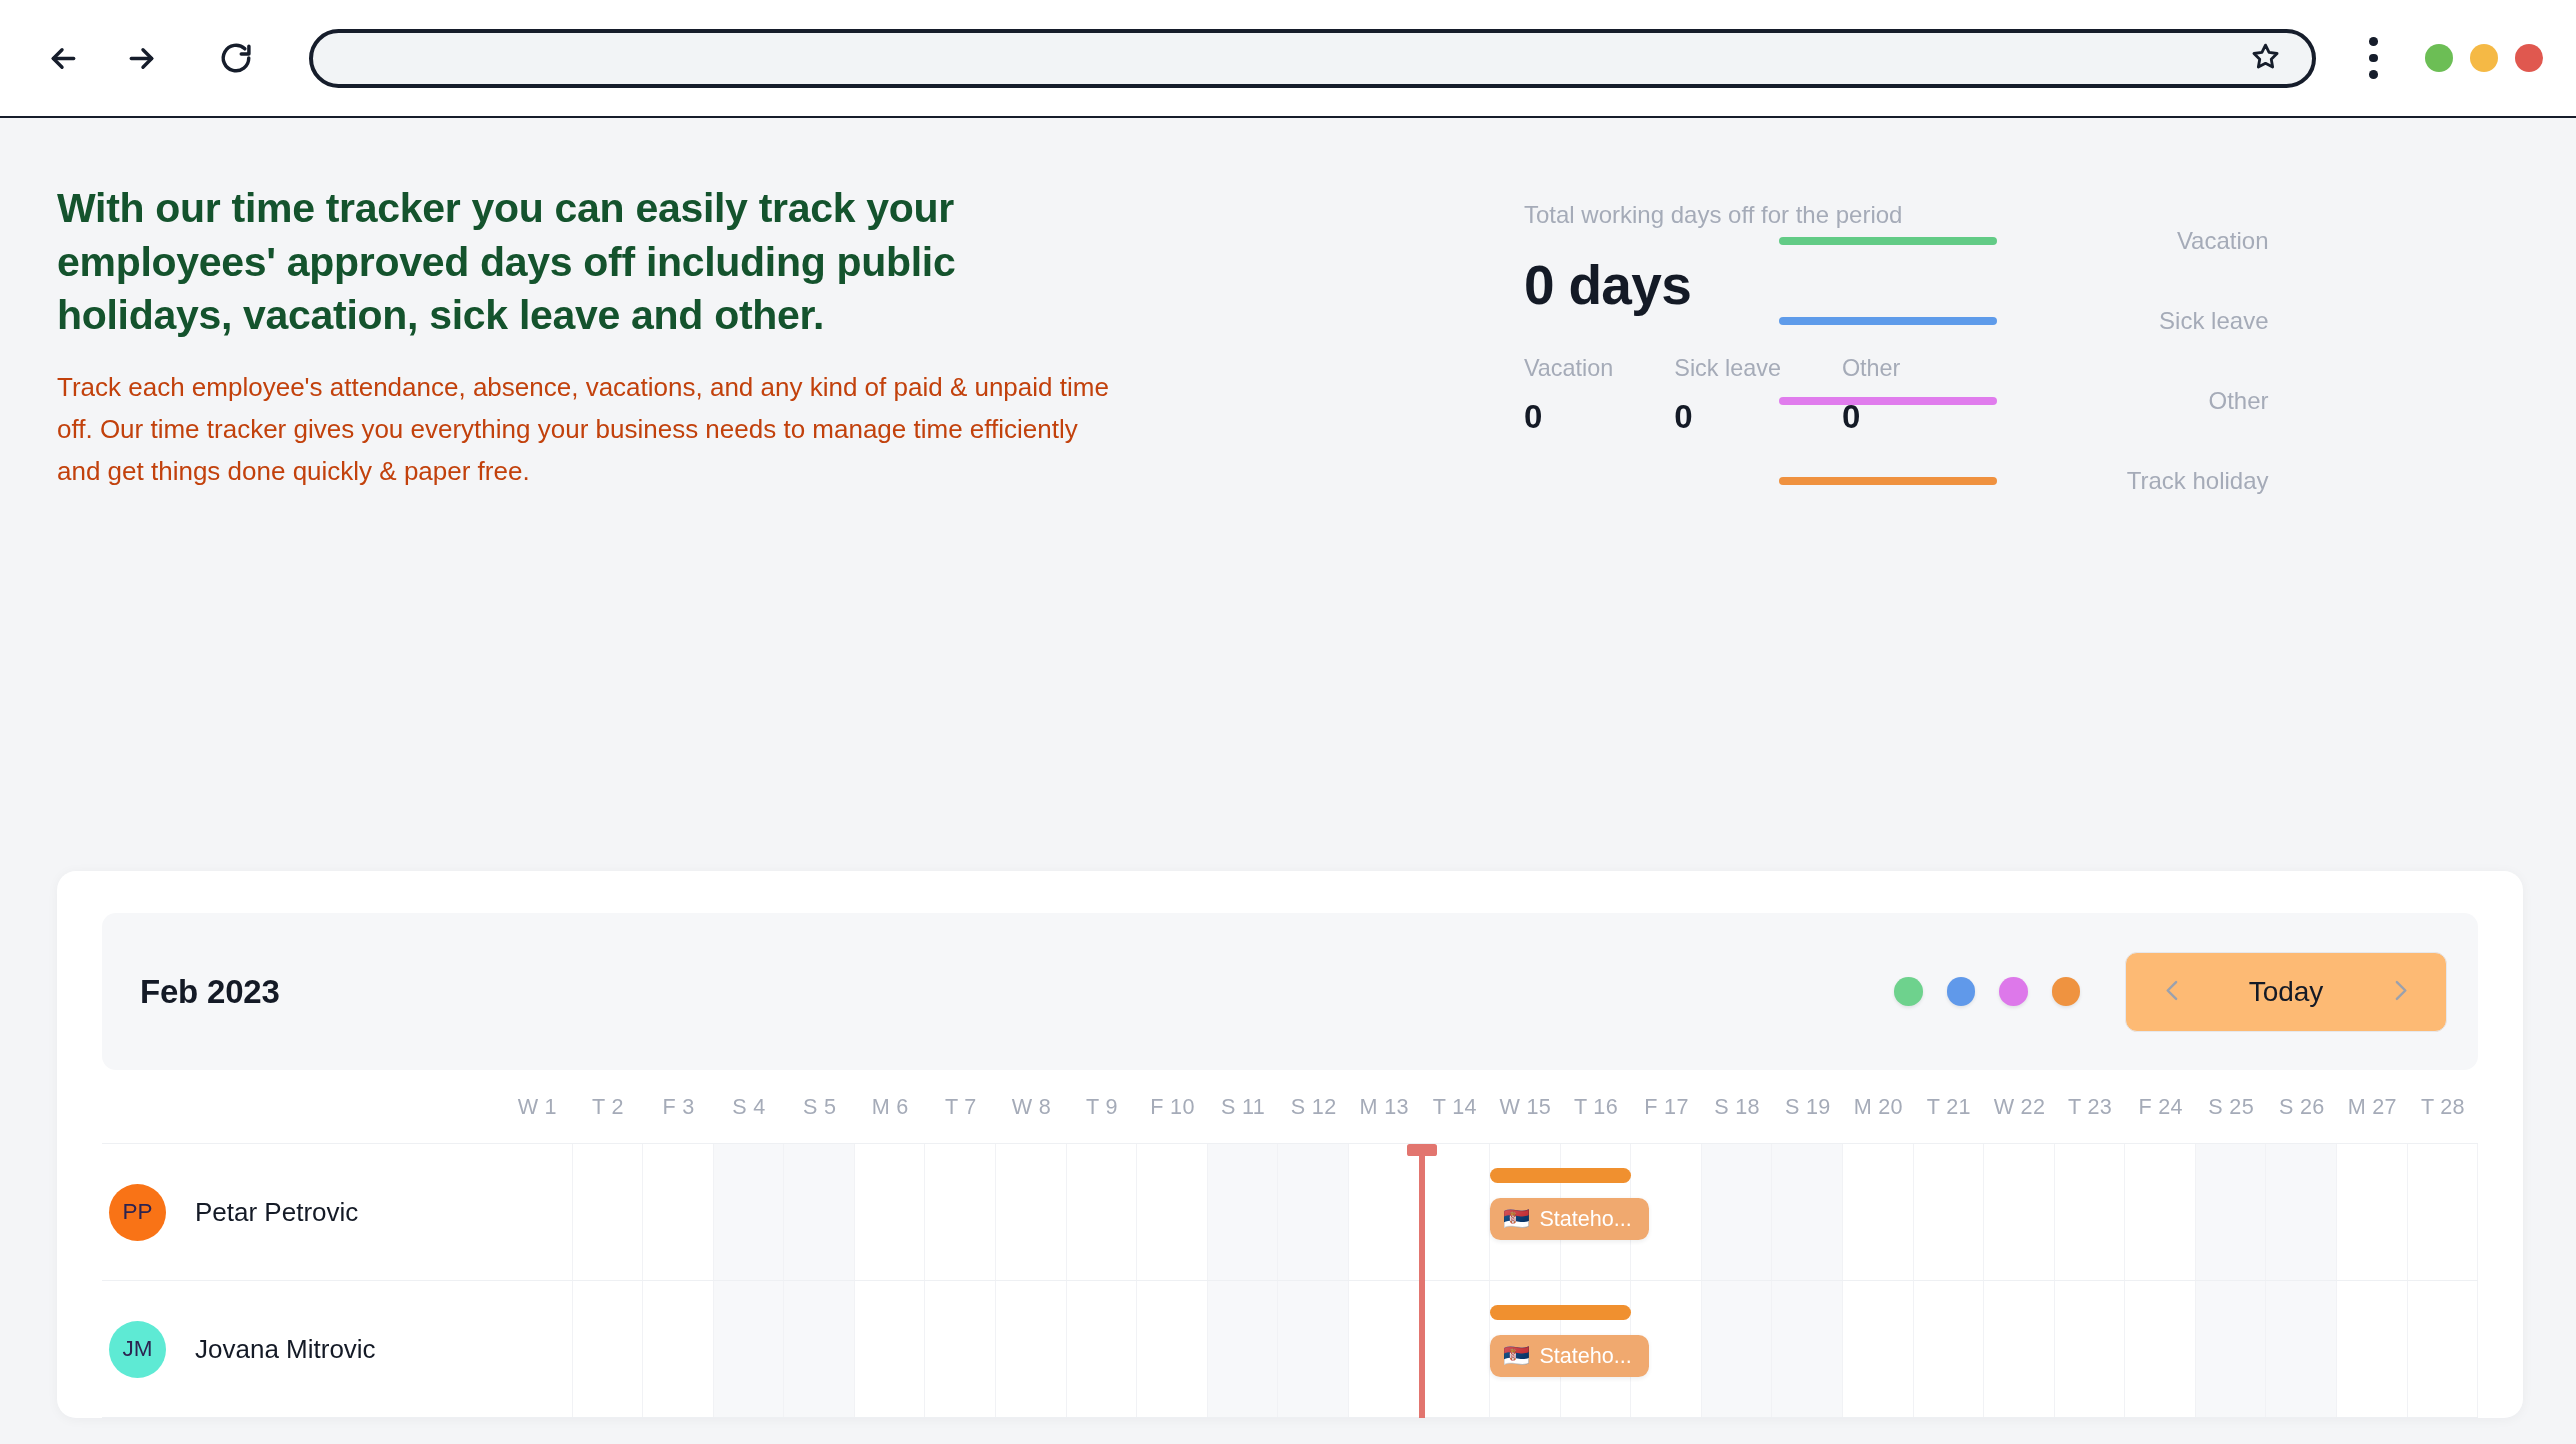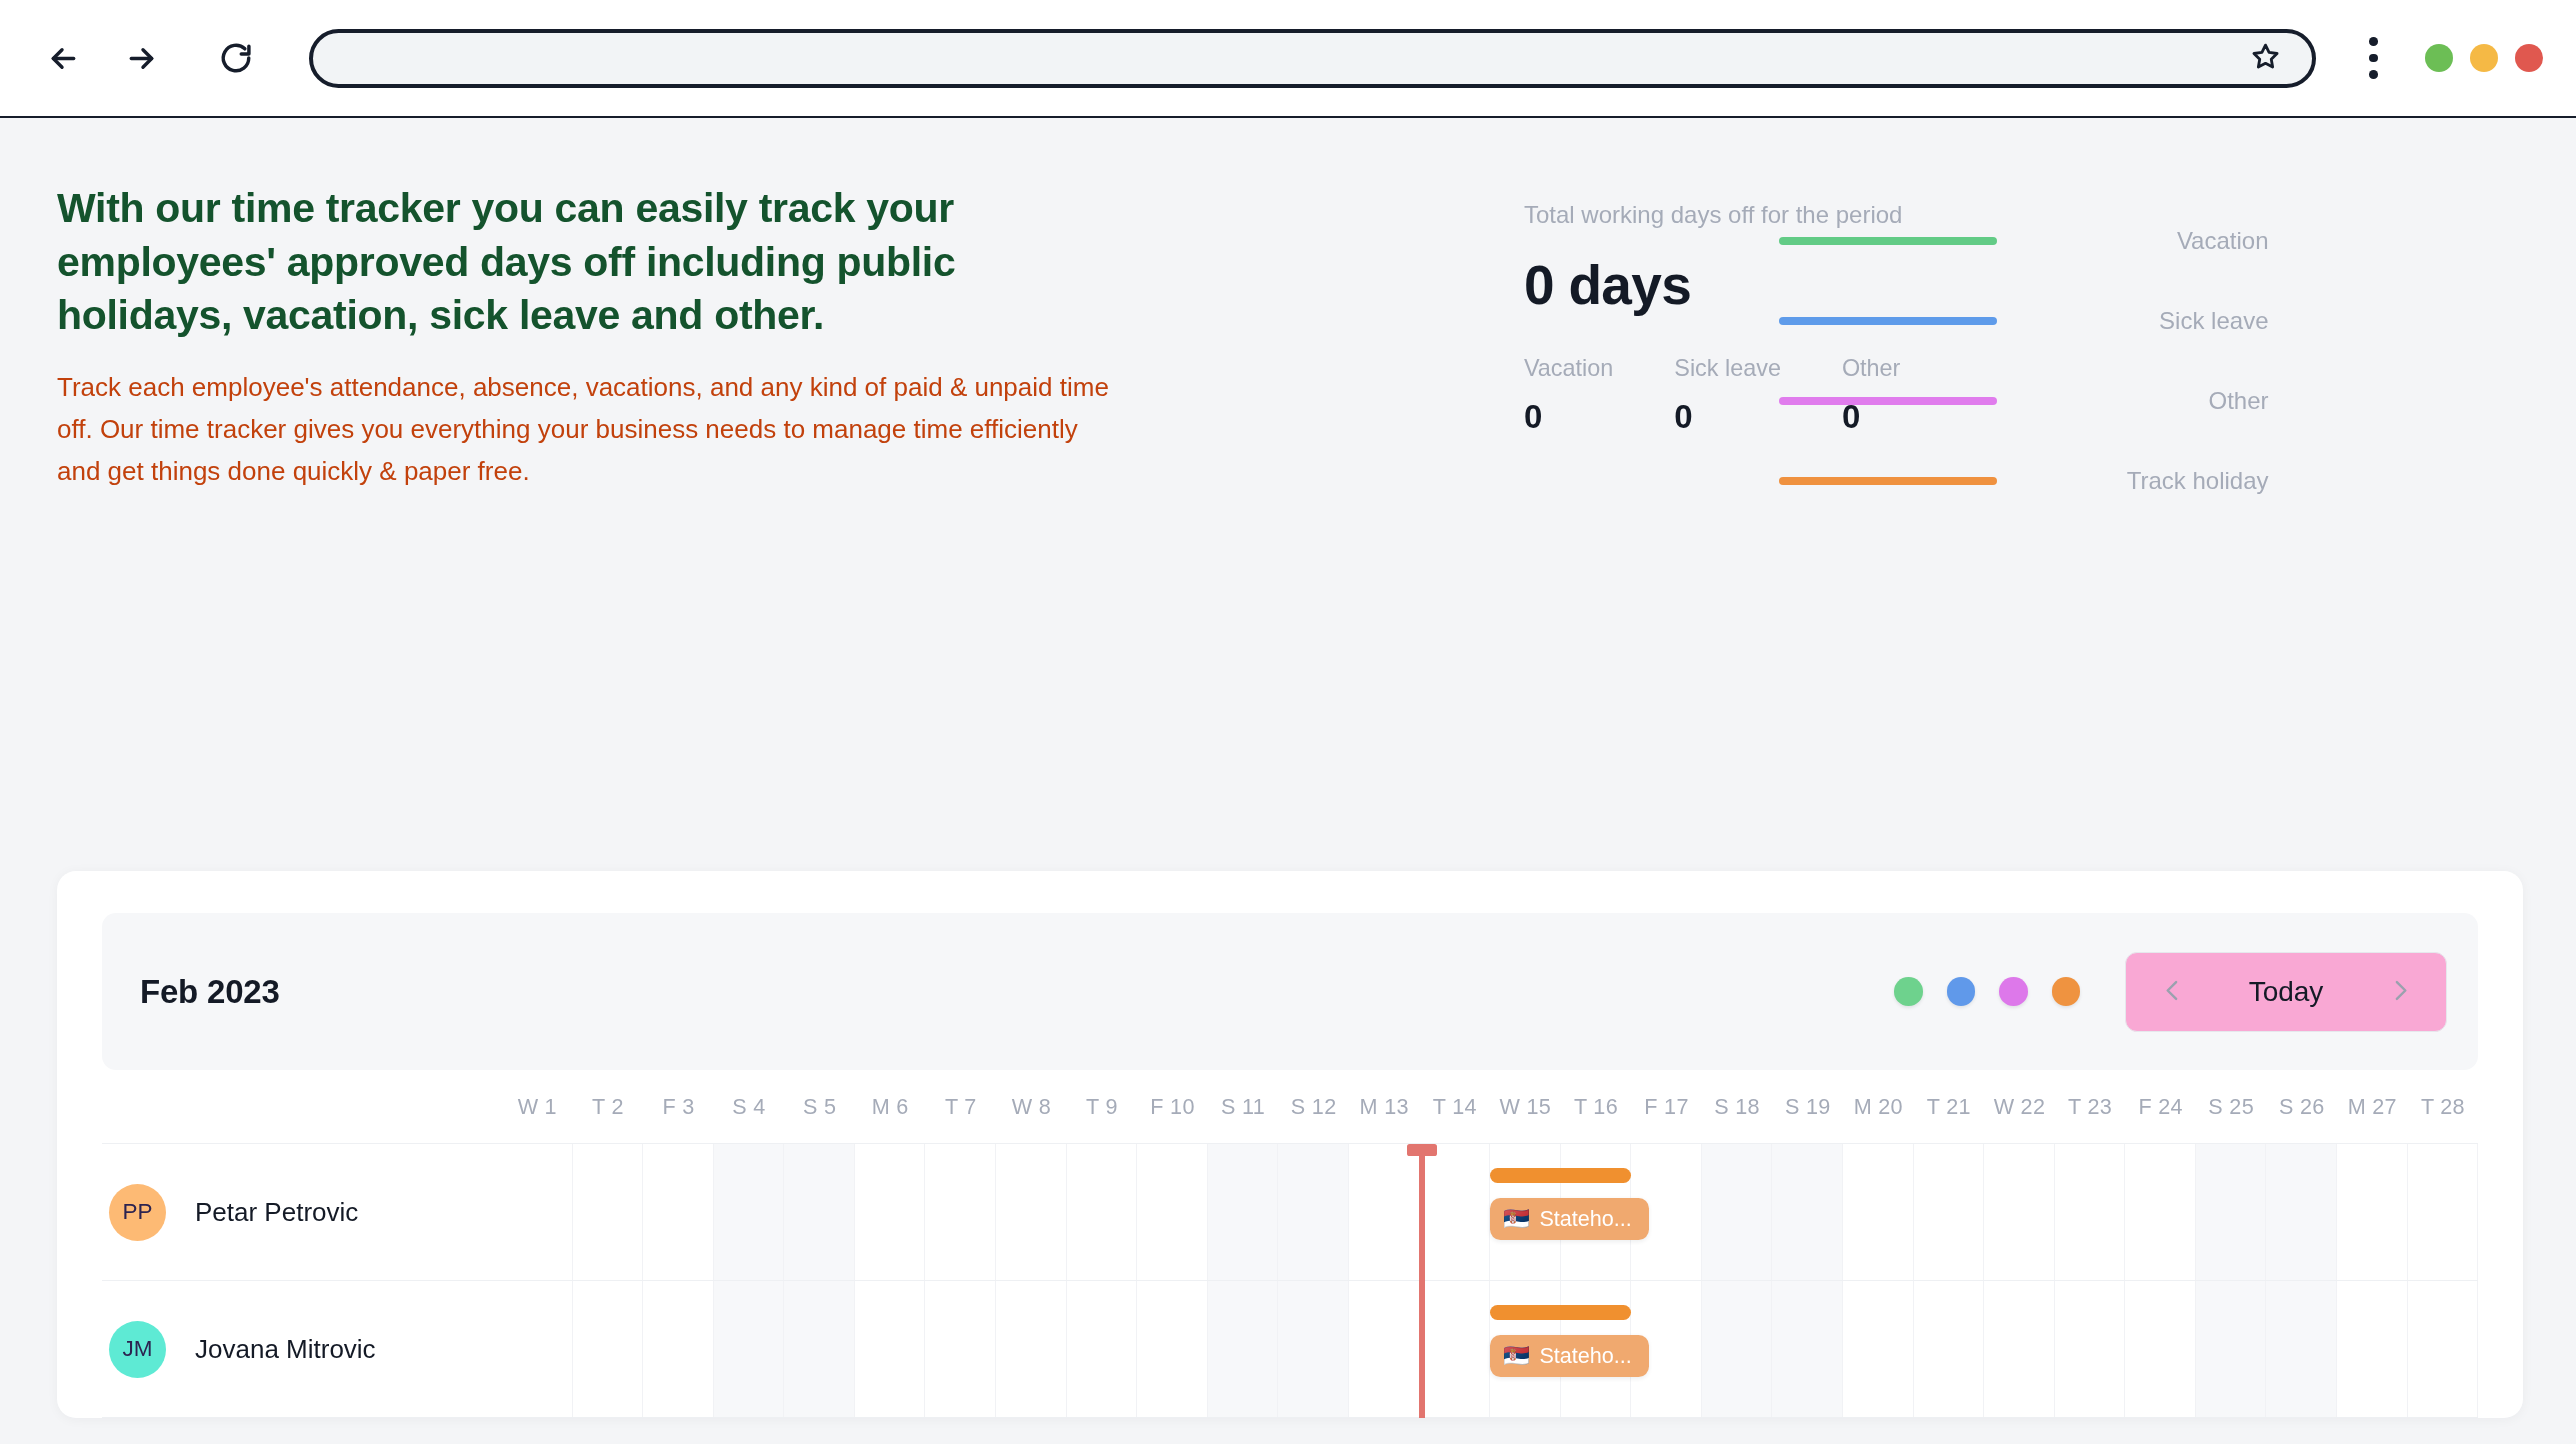--- a/index.html
+++ b/index.html
@@ -238,21 +238,21 @@
   }
   .type-dots { display: flex; align-items: center; gap: 24px; margin-right: 45px; }
   .type-dot {
     width: 28.5px; height: 28.5px; border-radius: 50%;
     cursor: pointer;
     box-shadow: 0 1.7px 3.5px rgba(20,26,38,0.10);
   }
   .today-nav {
     width: 322px;
     height: 80px;
-    background: #f9a8d4;
+    background: #fdba74;
     border: 1.7px solid #e6e8ed;
     border-radius: 12px;
     display: flex;
     align-items: center;
     justify-content: space-between;
     padding: 0 22.5px;
   }
   .nav-chev {
     width: 47px; height: 47px;
     display: flex; align-items: center; justify-content: center;
@@ -550,21 +550,21 @@
           <div class="day-cell">T 23</div>
           <div class="day-cell">F 24</div>
           <div class="day-cell">S 25</div>
           <div class="day-cell">S 26</div>
           <div class="day-cell">M 27</div>
           <div class="day-cell">T 28</div>
         </div>
       <div class="rows-wrap" id="rows-wrap">
           <div class="emp-row">
             <div class="emp-info">
-              <div class="avatar" style="background: #fdba74;">PP</div>
+              <div class="avatar" style="background: #f97316;">PP</div>
               <div class="emp-name">Petar Petrovic</div>
             </div>
             <div class="track">
               <div class="track-cell"></div>
               <div class="track-cell"></div>
               <div class="track-cell"></div>
               <div class="track-cell weekend"></div>
               <div class="track-cell weekend"></div>
               <div class="track-cell"></div>
               <div class="track-cell"></div>

